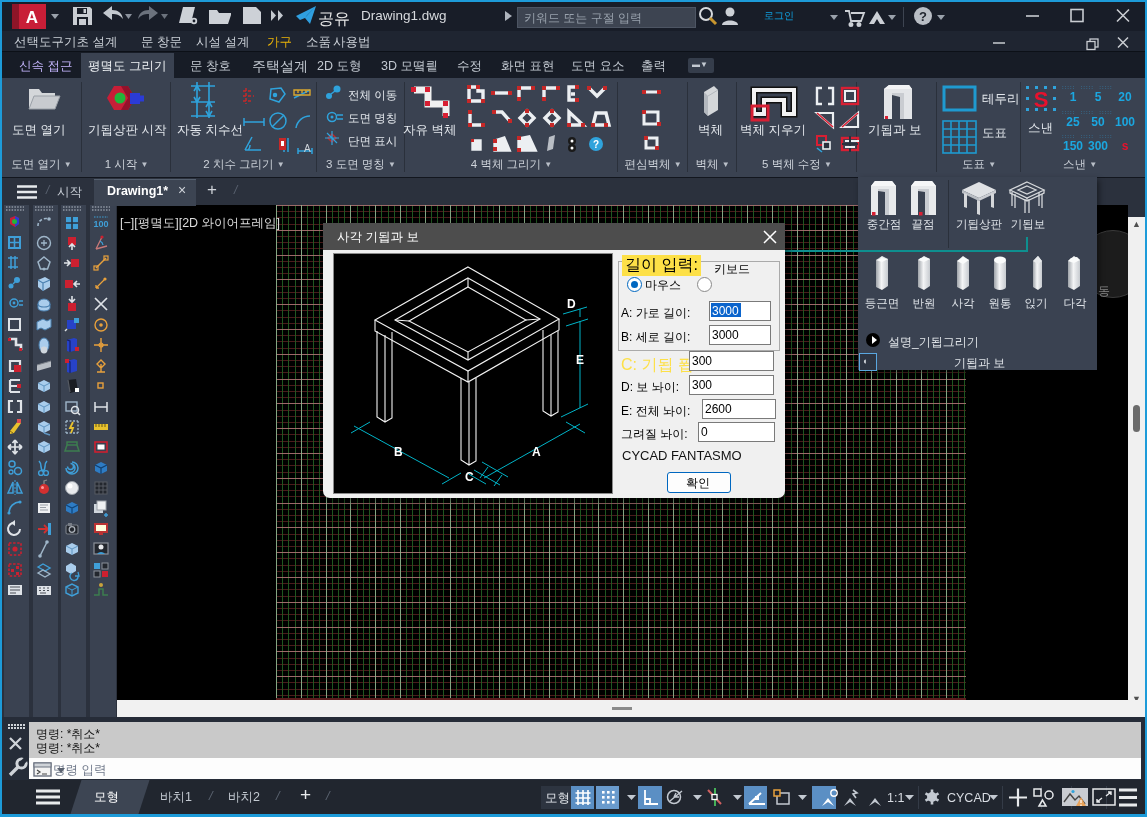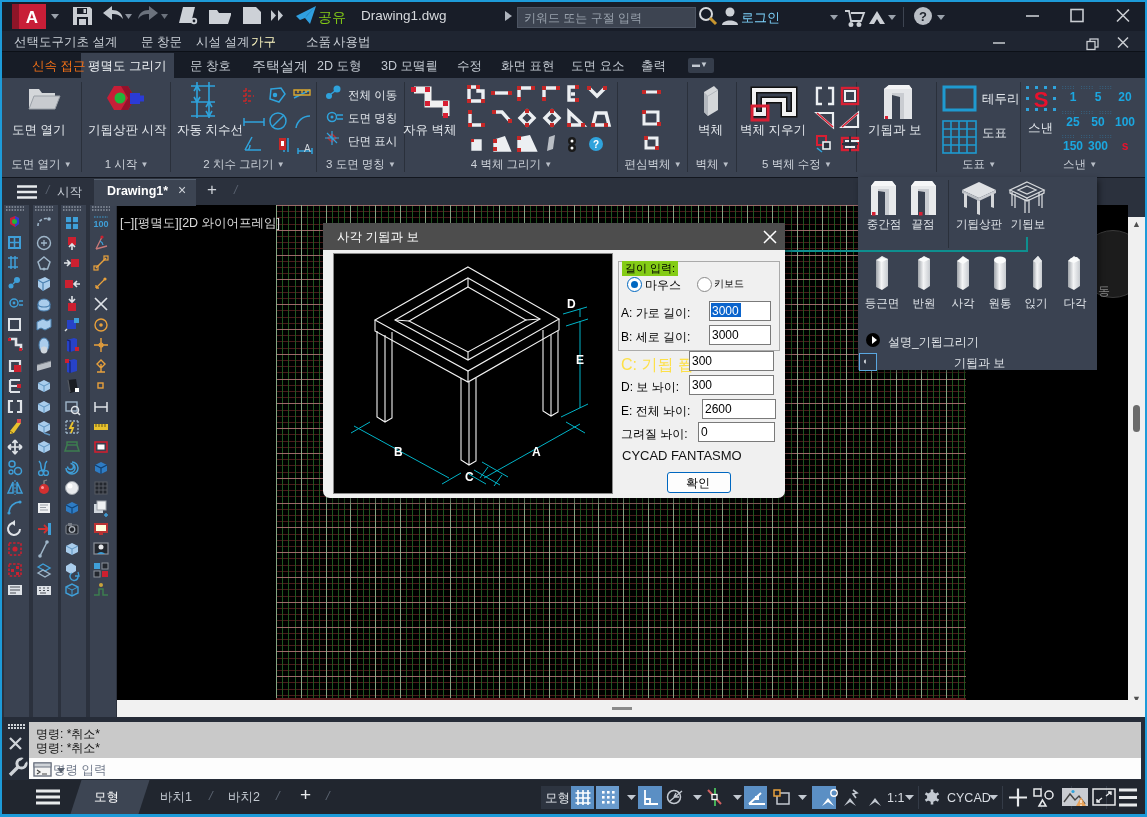--- a/index.html
+++ b/index.html
@@ -432,28 +432,28 @@
 
   <path d="M209 10 l8 0 l2 3 l12 0 l0 2 l-3 9 l-19 0 z" fill="#cdd1d7"></path>
 
   <path d="M243 7 l13 0 l5 5 l0 12 l-18 0 z" fill="#cdd1d7"></path>
 
   <path d="M271 10 l5 5.5 l-5 5.5 z M278 10 l5 5.5 l-5 5.5 z" fill="#c3c8cf"></path>
 
   <path d="M296 16 L316 6 L310 24 L305 18 L300 20 Z" fill="#2f9fe0"></path>
   <path d="M305 18 L316 6 L307 15 Z" fill="#1c7ab0"></path>
 </svg>
-<div class="tx" style="left:318px;top:9px;font-size:14px;color:#84cc16">공유</div>
+<div class="tx" style="left:318px;top:9px;font-size:16px;color:#e5e5e5">공유</div>
 <div class="tx" style="left:361px;top:8px;font-size:13.5px;color:#d7dade">Drawing1.dwg</div>
 <svg class="ab" style="left:504px;top:11px" width="8" height="10" viewBox="0 0 8 10">
       <path d="M1 0 L8 5 L1 10 Z" fill="#aeb4bd"></path>
     </svg>
 <div class="ab" style="left:517px;top:7px;width:177px;height:19px;background:#3d4451;border:1px solid #4d5563"></div>
 <div class="tx" style="left:524px;top:10px;font-size:12px;color:#99a2ad">키워드 또는 구절 입력</div>
-<div class="tx" style="left:741px;top:9px;font-size:13px;color:#7dd3fc">로그인</div>
+<div class="tx" style="left:764px;top:9px;font-size:10px;color:#0ea5e9">로그인</div>
     <svg class="ab" style="left:698px;top:5px" width="260" height="24" viewBox="0 0 260 24">
   <circle cx="8" cy="9" r="6" fill="none" stroke="#d7dade" stroke-width="2"></circle>
   <path d="M12 13 l6 6" stroke="#c8962e" stroke-width="3"></path>
   <circle cx="32" cy="7" r="4.5" fill="#ccd0d6"></circle>
   <path d="M24 20 c0 -6 16 -6 16 0 z" fill="#ccd0d6"></path>
   <path d="M132 10 l8 0 l-4 5 z" fill="#9aa1ab"></path>
   <path d="M150 7 l13 13 m0 -13 l-13 13" stroke="none"></path>
 
   <g stroke="#ccd0d6" stroke-width="1.8" fill="none">
     <path d="M147 6 l4 0 l2 10 l10 0 l3 -8 l-13 0"></path>
@@ -471,32 +471,32 @@
 <svg class="ab" style="left:1020px;top:8px" width="120" height="18" viewBox="0 0 120 18">
   <path d="M6 8 l13 0" stroke="#c9ccd1" stroke-width="1.6"></path>
   <rect x="51" y="1.5" width="12" height="12" fill="none" stroke="#c9ccd1" stroke-width="1.6"></rect>
   <path d="M97 1.5 l12 12 m0 -12 l-12 12" stroke="#c9ccd1" stroke-width="1.6"></path>
 </svg>
 
 <div class="tx" style="left:14px;top:34px;font-size:12.5px;color:#ccd1d8">선택도구</div>
     <div class="tx" style="left:64px;top:34px;font-size:12.5px;color:#ccd1d8">기초 설계</div>
     <div class="tx" style="left:141px;top:34px;font-size:12.5px;color:#ccd1d8">문 창문</div>
     <div class="tx" style="left:196px;top:34px;font-size:12.5px;color:#ccd1d8">시설 설계</div>
-    <div class="tx" style="left:251px;top:34px;font-size:12.5px;color:#fef9c3">가구</div>
+    <div class="tx" style="left:267px;top:34px;font-size:12.5px;color:#eab308">가구</div>
     <div class="tx" style="left:306px;top:34px;font-size:12.5px;color:#ccd1d8">소품</div>
     <div class="tx" style="left:333px;top:34px;font-size:12.5px;color:#ccd1d8">사용법</div>
 <svg class="ab" style="left:985px;top:36px" width="150" height="14" viewBox="0 0 150 14">
   <path d="M8 7 l12 0" stroke="#c9ccd1" stroke-width="1.5"></path>
   <rect x="105" y="3" width="8" height="8" fill="none" stroke="#c9ccd1" stroke-width="1.3"></rect>
   <rect x="102" y="5.5" width="8" height="8" fill="#1f2531" stroke="#c9ccd1" stroke-width="1.3"></rect>
   <path d="M133 1.5 l10 10 m0 -10 l-10 10" stroke="#c9ccd1" stroke-width="1.5"></path>
 </svg>
 
 <div class="ab" style="left:81px;top:53px;width:93px;height:25px;background:#3a4251"></div>
-<div class="tx" style="left:32px;top:58px;font-size:12.5px;color:#f97316">신속 접근</div>
+<div class="tx" style="left:19px;top:58px;font-size:12.5px;color:#c4b5fd">신속 접근</div>
 <div class="tx" style="left:88px;top:58px;font-size:12.5px;color:#eef1f4">평몈도 그리기</div>
 <div class="tx" style="left:190px;top:58px;font-size:12.5px;color:#c3c9d1">문 창호</div>
     <div class="tx" style="left:252px;top:58px;font-size:14px;color:#c3c9d1">주택설계</div>
     <div class="tx" style="left:317px;top:58px;font-size:12.5px;color:#c3c9d1">2D 도형</div>
     <div class="tx" style="left:381px;top:58px;font-size:12.5px;color:#c3c9d1">3D 모뗰릩</div>
     <div class="tx" style="left:457px;top:58px;font-size:12.5px;color:#c3c9d1">수정</div>
     <div class="tx" style="left:501px;top:58px;font-size:12.5px;color:#c3c9d1">화면 표현</div>
     <div class="tx" style="left:571px;top:58px;font-size:12.5px;color:#c3c9d1">도면 요소</div>
     <div class="tx" style="left:641px;top:58px;font-size:12.5px;color:#c3c9d1">출력</div>
 <div class="ab" style="left:688px;top:58px;width:26px;height:15px;background:#353d4b;border-radius:2px"></div>
@@ -1019,26 +1019,26 @@
  <g fill="#fff" font-family="Liberation Sans" font-size="12" font-weight="bold">
   <text x="60" y="202">B</text>
         <text x="198" y="202">A</text>
         <text x="131" y="227">C</text>
   <text x="233" y="54">D</text>
         <text x="242" y="110">E</text>
  </g>
 </svg>
 
 <div class="ab" style="left:618px;top:261px;width:160px;height:88px;border:1px solid #aaa"></div>
-<div class="tx" style="left:622px;top:261px;font-size:11px;color:#000;background:#84cc16;padding:0 3px">길이 입력:</div>
+<div class="tx" style="left:622px;top:255px;font-size:16px;color:#000;background:#fde047;padding:0 3px">길이 입력:</div>
 <div class="ab" style="left:627px;top:277px;width:13px;height:13px;border-radius:50%;background:#fff;border:1px solid #0067c0"></div>
 <div class="ab" style="left:631px;top:281px;width:7px;height:7px;border-radius:50%;background:#0067c0"></div>
 <div class="tx" style="left:645px;top:277px;font-size:12px;color:#000">마우스</div>
 <div class="ab" style="left:697px;top:277px;width:13px;height:13px;border-radius:50%;background:#fff;border:1px solid #8a8a8a"></div>
-<div class="tx" style="left:714px;top:277px;font-size:10px;color:#000">키보드</div>
+<div class="tx" style="left:714px;top:261px;font-size:12px;color:#000">키보드</div>
 <div class="tx" style="left:621px;top:305px;font-size:12px;color:#000">A: 가로 길이:</div>
 <div class="ab" style="left:709px;top:301px;width:60px;height:18px;background:#fff;border:1px solid #7a7a7a"></div>
 <div class="ab" style="left:711px;top:303px;width:30px;height:14px;background:#0b64cc"></div>
 <div class="tx" style="left:712px;top:304px;font-size:12px;color:#fff">3000</div>
 <div class="tx" style="left:621px;top:329px;font-size:12px;color:#000">B: 세로 길이:</div>
 <div class="ab" style="left:709px;top:325px;width:60px;height:18px;background:#fff;border:1px solid #7a7a7a"></div>
 <div class="tx" style="left:712px;top:328px;font-size:12px;color:#000">3000</div>
 <div class="tx" style="left:621px;top:355px;font-size:16px;color:#fde047">C: 기됩 퐙:</div>
 <div class="ab" style="left:689px;top:351px;width:83px;height:18px;background:#fff;border:1px solid #7a7a7a"></div>
 <div class="tx" style="left:692px;top:354px;font-size:12px;color:#000">300</div>

